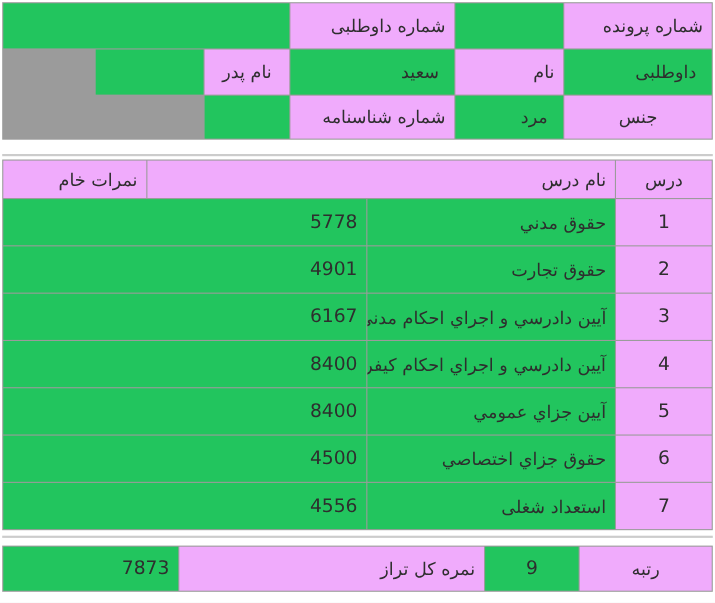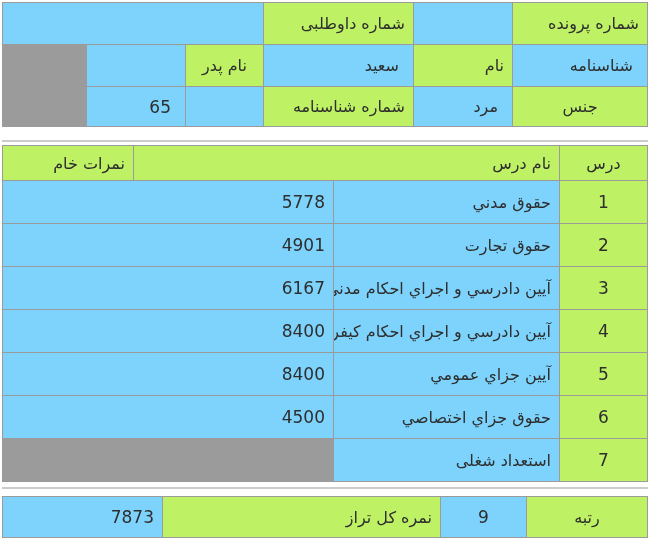--- a/index.html
+++ b/index.html
@@ -21,27 +21,27 @@
     gap: 1px;
   }
   .row { display: grid; gap: 1px; }
 
   .cell {
     display: flex;
     align-items: center;
     justify-content: flex-start; 
     padding: 0 8px;
     box-sizing: border-box;
-    background: #7dd3fc;
+    background: #22c55e;
     color: #2e2e2e;
     font-size: 16px;
     white-space: nowrap;
     overflow: hidden;
   }
-  .cell.gray { background: #bef264; text-align: right; }
+  .cell.gray { background: #f0abfc; text-align: right; }
   .cell.center { justify-content: center; padding: 12px 4px; }
   .cell.val { padding: 0 14px; }
   .cell.num { font-size: 17px; padding: 0 8px; }
   .cell.num.val { padding: 0 14px; }
 
   
   .info-tbl { margin-top: 2px; }
   .info-row { grid-template-columns: 134px 98px 149px 77px 98px 83px; height: 41px; }
   .info-row.last { height: 39px; }
 
@@ -65,32 +65,31 @@
 <div class="sheet">
 
   <div class="tbl info-tbl">
     <div class="row info-row">
       <div class="cell gray">شماره پرونده</div>
       <div class="cell val"></div>
       <div class="cell gray">شماره داوطلبی</div>
       <div class="cell val" style="grid-column: span 3;"></div>
     </div>
     <div class="row info-row">
-      <div class="cell val">شناسنامه</div>
+      <div class="cell val">داوطلبی</div>
       <div class="cell gray">نام</div>
       <div class="cell val">سعید</div>
       <div class="cell gray center">نام پدر</div>
       <div class="cell val"></div>
     </div>
     <div class="row info-row last">
       <div class="cell gray center">جنس</div>
       <div class="cell val">مرد</div>
       <div class="cell gray">شماره شناسنامه</div>
       <div class="cell val"></div>
-      <div class="cell num val">65</div>
     </div>
   </div>
 
   <div class="sep sep1"></div>
 
   <div class="tbl scores-tbl">
     <div class="row scores-head">
       <div class="cell gray center">درس</div>
       <div class="cell gray">نام درس</div>
       <div class="cell gray">نمرات خام</div>
@@ -121,20 +120,21 @@
       <div class="cell num">8400</div>
     </div>
     <div class="row scores-row">
       <div class="cell gray center num">6</div>
       <div class="cell">حقوق جزاي اختصاصي</div>
       <div class="cell num">4500</div>
     </div>
     <div class="row scores-row">
       <div class="cell gray center num">7</div>
       <div class="cell">استعداد شغلی</div>
+      <div class="cell num">4556</div>
     </div>
   </div>
 
   <div class="sep sep2"></div>
 
   <div class="tbl sum-tbl">
     <div class="row sum-row">
       <div class="cell gray center">رتبه</div>
       <div class="cell num center">9</div>
       <div class="cell gray">نمره کل تراز</div>

